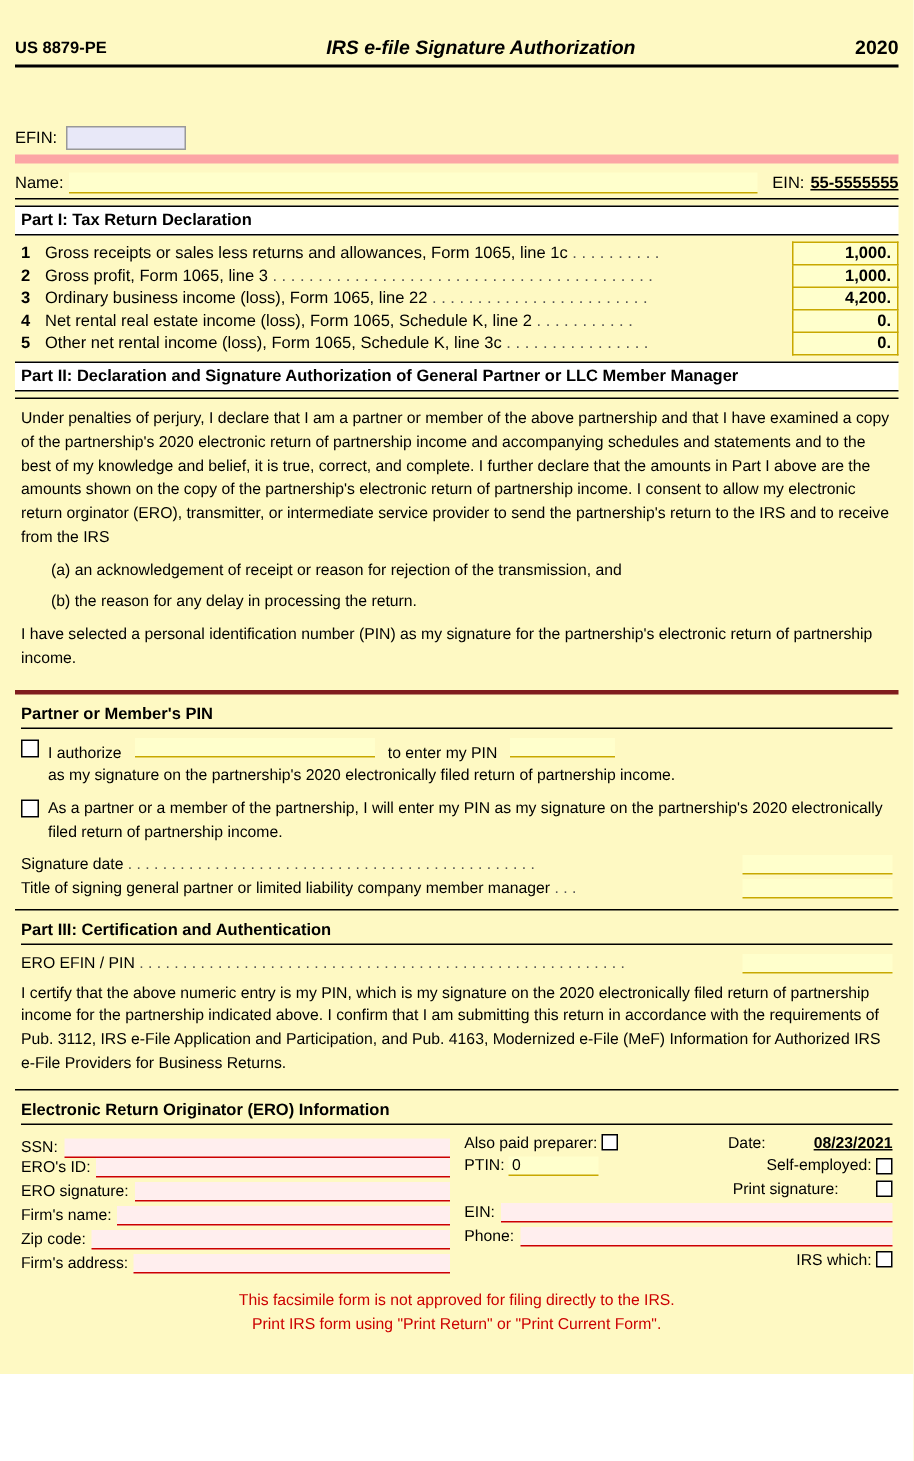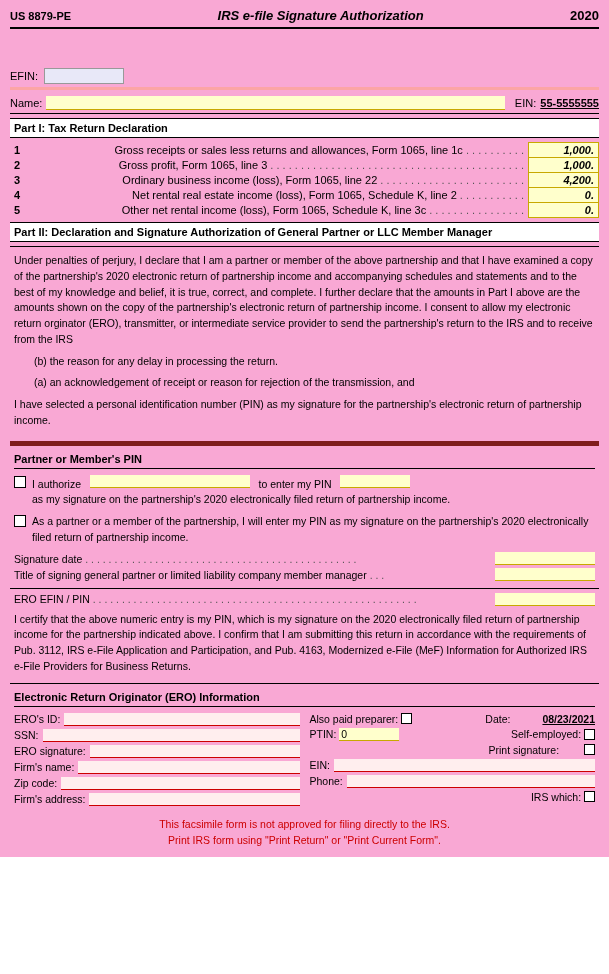--- a/index.html
+++ b/index.html
@@ -6,39 +6,39 @@
     body {
       font-family: Arial, sans-serif;
       font-size: 11px;
       background: #fff;
       width: 609px;
       min-height: 974px;
       color: #000;
     }
     .page {
       width: 609px;
-      padding: 8px 10px;
-      background: #f9a8d4;
+      padding: 24px 10px;
+      background: #fef9c3;
     }
     .header-row {
       display: flex;
       justify-content: space-between;
       align-items: center;
       border-bottom: 2px solid #000;
       padding-bottom: 4px;
       margin-bottom: 4px;
     }
     .header-left { font-weight: bold; font-size: 11px; }
     .header-center { font-weight: bold; font-size: 13px; font-style: italic; }
     .header-right { font-weight: bold; font-size: 13px; }
 
     .efin-row {
       display: flex;
       align-items: center;
-      border-bottom: 3px solid #fca5a5;
+      border-bottom: 6px solid #fca5a5;
       padding: 3px 0;
       margin-bottom: 3px;
       margin-top: 36px;
     }
     .efin-label { font-size: 11px; margin-right: 6px; }
     .efin-box {
       border: 1px solid #999;
       width: 80px;
       height: 16px;
       background: #e8e8f8;
@@ -70,41 +70,40 @@
       font-size: 11px;
       border-top: 1px solid #000;
       border-bottom: 1px solid #000;
       padding: 3px 4px;
       margin-bottom: 4px;
     }
 
     .tax-table { width: 100%; border-collapse: collapse; margin-bottom: 4px; }
     .tax-table tr td { font-size: 11px; padding: 1px 4px; }
     .tax-table .num-col { width: 16px; font-weight: bold; }
-    .tax-table .desc-col { flex: 1; text-align: right; }
+    .tax-table .desc-col { flex: 1; }
     .tax-table .amt-col {
       width: 70px;
       text-align: right;
       border: 1px solid #c8a800;
       background: #ffffcc;
       font-weight: bold;
       padding-right: 4px;
-      font-style: italic;
     }
 
     .part2-text {
       font-size: 10.5px;
       line-height: 1.5;
       padding: 6px 4px;
       border-top: 1px solid #000;
     }
     .part2-text p { margin-bottom: 6px; }
     .part2-text .indent { margin-left: 20px; }
 
-    .pin-section { padding: 4px; border-top: 5px solid #7f1d1d; }
+    .pin-section { padding: 4px; border-top: 3px solid #7f1d1d; }
     .pin-header { font-weight: bold; font-size: 11px; border-bottom: 1px solid #000; padding: 3px 0; margin-bottom: 6px; }
 
     .authorize-row {
       display: flex;
       align-items: flex-start;
       margin-bottom: 6px;
       font-size: 10.5px;
       line-height: 1.5;
     }
     .checkbox-box {
@@ -120,21 +119,21 @@
       border-bottom: 1px solid #c8a800;
       background: #ffffcc;
       display: inline-block;
       height: 13px;
     }
     .uf-long { width: 160px; }
     .uf-med { width: 70px; }
 
     .sig-row {
       display: flex;
-      align-items: flex-end;
+      align-items: center;
       margin-bottom: 3px;
       font-size: 10.5px;
       gap: 36px;
     }
     .sig-label { flex: 1; }
     .sig-field {
       border-bottom: 1px solid #c8a800;
       background: #ffffcc;
       width: 100px;
       height: 13px;
@@ -246,22 +245,22 @@
       <td class="num-col">5</td>
       <td class="desc-col">Other net rental income  (loss),  Form 1065,  Schedule K,  line 3c<span class="dots"> . . . . . . . . . . . . . . . .</span></td>
       <td class="amt-col" style="background:#ffffcc; border:1px solid #c8a800;">0.</td>
     </tr>
       </tbody>
   </table>
 
   <div class="section-header">Part II:  Declaration and Signature Authorization of General Partner or LLC Member Manager</div>
   <div class="part2-text">
     <p>Under penalties of perjury,  I declare that I am a partner or member of the above partnership and that I have examined a copy of the partnership's 2020 electronic return of partnership income and accompanying schedules and statements and to the best of my knowledge and belief,  it is true, correct,  and complete.  I further declare that the amounts in Part I above are the amounts shown on the copy of the partnership's electronic return of partnership income.  I consent to allow my electronic return orginator (ERO),  transmitter,  or intermediate service provider to send the partnership's return to the IRS and to receive from the IRS</p>
+    <p class="indent">(a)   an acknowledgement of receipt or reason for rejection of the transmission,  and</p>
     <p class="indent">(b)  the reason for any delay in processing the return.</p>
-    <p class="indent">(a)   an acknowledgement of receipt or reason for rejection of the transmission,  and</p>
     <p>I have selected a personal identification number  (PIN)  as my signature for the partnership's electronic return of partnership income.</p>
   </div>
 
   <div class="pin-section">
     <div class="pin-header">Partner or Member's PIN</div>
 
     <div class="authorize-row">
       <div class="checkbox-box"></div>
       <div style="flex:1;">
         <span>I authorize</span>
@@ -292,44 +291,45 @@
     <div class="sig-row">
       <span class="sig-label">
         <span>Title of signing general partner or limited liability company member manager</span>
         <span class="dots"> . . .</span>
       </span>
       <div class="sig-field"></div>
     </div>
   </div>
 
   <div class="part3-section">
+    <div class="part3-header">Part III:  Certification and Authentication</div>
 
     <div class="ero-pin-row">
       <span class="ero-pin-label">
         <span>ERO EFIN / PIN</span>
         <span class="dots"> . . . . . . . . . . . . . . . . . . . . . . . . . . . . . . . . . . . . . . . . . . . . . . . . . . . . . . . .</span>
       </span>
       <div class="ero-pin-field"></div>
     </div>
 
     <p class="cert-text">I certify that the above numeric entry is my PIN,  which is my signature on the 2020 electronically filed return of partnership income for the partnership indicated above.  I confirm that I am submitting this return in accordance with the requirements of Pub. 3112,  IRS e-File Application and Participation, and Pub. 4163,  Modernized e-File  (MeF)  Information for Authorized IRS e-File Providers for Business Returns.</p>
   </div>
 
   <div class="ero-section">
     <div class="ero-header">Electronic Return Originator  (ERO)  Information</div>
 
     <div style="display:grid; grid-template-columns:1fr 1fr; gap:4px 10px; font-size:10.5px;">
 
       <div>
+        <div class="ero-field-row" style="margin-top:3px;">
+          <span class="ero-field-label">SSN:</span>
+          <div class="ero-field-value"></div>
+        </div>
         <div class="ero-field-row">
           <span class="ero-field-label">ERO's ID:</span>
-          <div class="ero-field-value"></div>
-        </div>
-        <div class="ero-field-row" style="margin-top:3px;">
-          <span class="ero-field-label">SSN:</span>
           <div class="ero-field-value"></div>
         </div>
         <div class="ero-field-row" style="margin-top:3px;">
           <span class="ero-field-label">ERO signature:</span>
           <div class="ero-field-value"></div>
         </div>
         <div class="ero-field-row" style="margin-top:3px;">
           <span class="ero-field-label">Firm's name:</span>
           <div class="ero-field-value"></div>
         </div>

